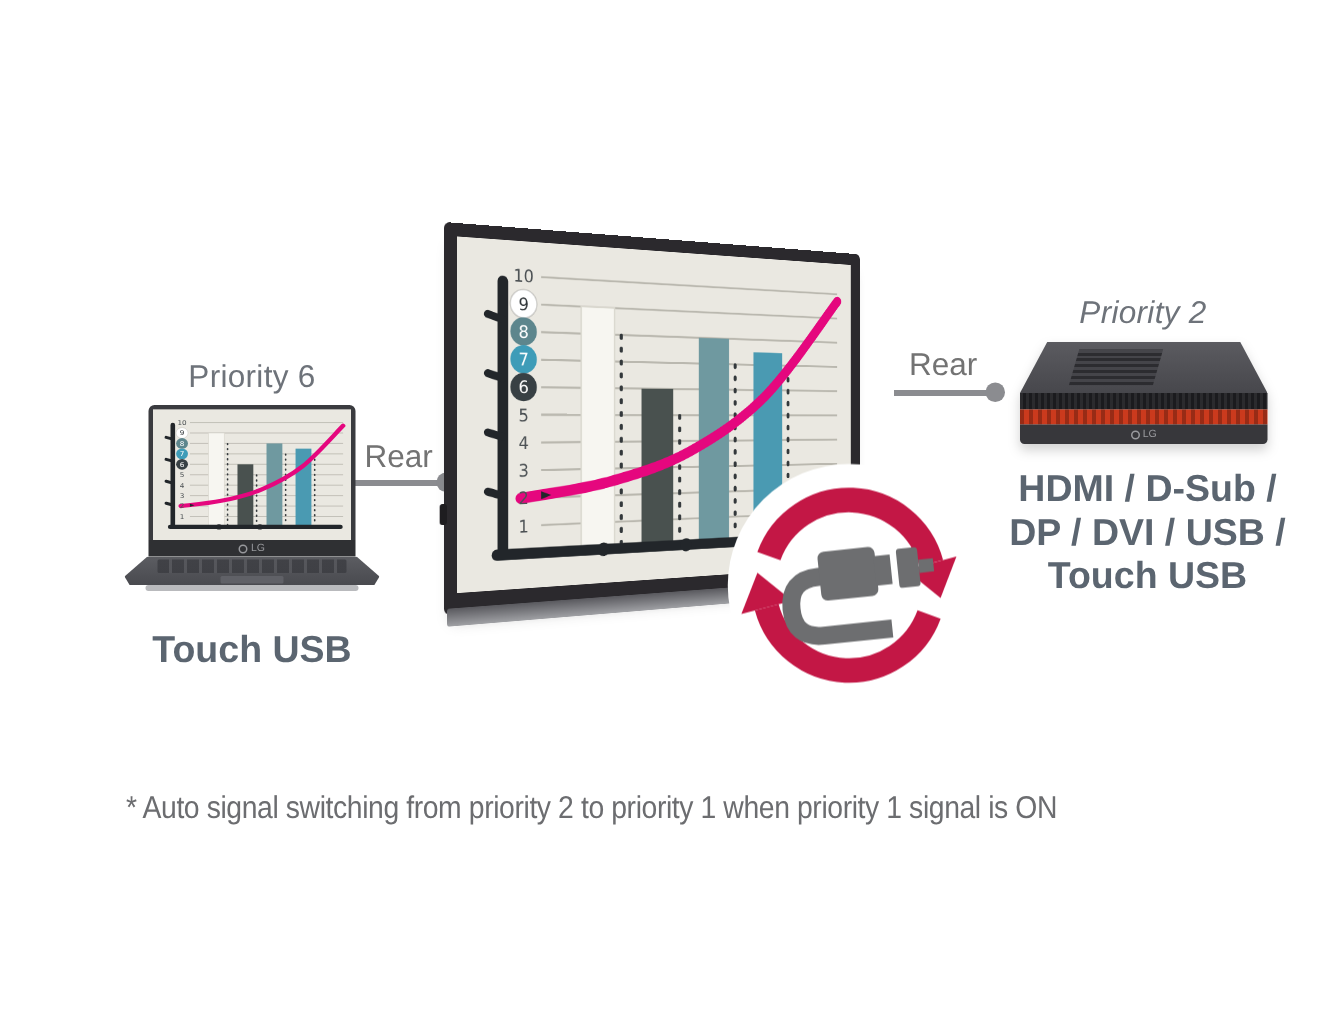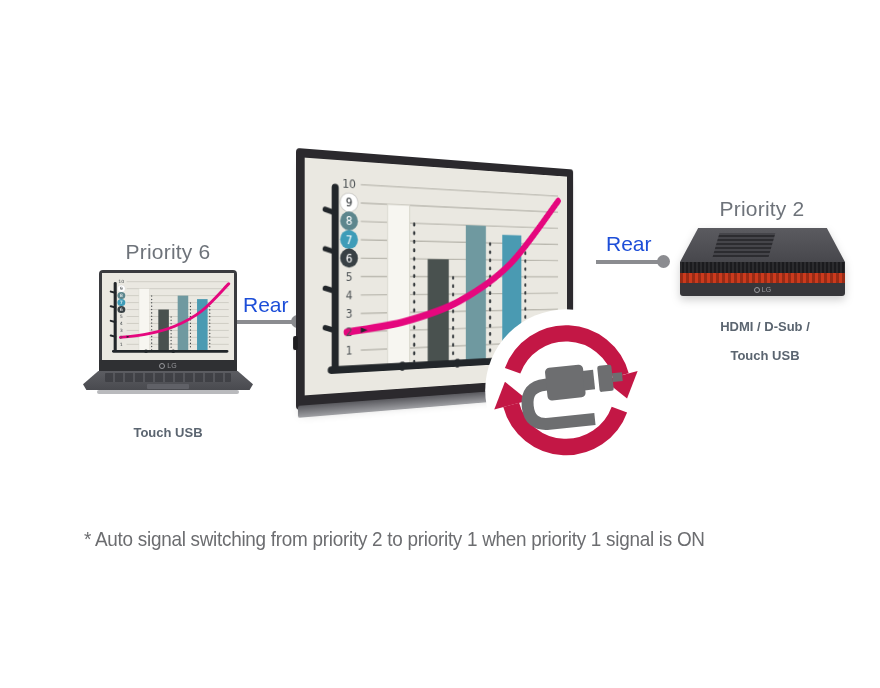--- a/index.html
+++ b/index.html
@@ -4,22 +4,22 @@
 <style>
   html,body{margin:0;padding:0;}
   body{
     width:880px;height:688px;background:#ffffff;position:relative;overflow:hidden;
     font-family:"Liberation Sans", sans-serif;
   }
   .abs{position:absolute;}
 
   
   .priority-label{font-size:21px;color:#6e737a;text-align:center;letter-spacing:.2px;}
-  .conn-label{font-size:21px;color:#1d4ed8;font-weight:500;text-align:right;}
-  .ports{font-size:13px;font-weight:700;color:#5b6570;text-align:center;line-height:26px;}
+  .conn-label{font-size:21px;color:#737373;font-weight:500;text-align:right;}
+  .ports{font-size:25px;font-weight:700;color:#5b6570;text-align:center;line-height:26px;}
   .footnote{font-size:21px;color:#6c6d70;letter-spacing:-.3px;transform:scaleX(.9);transform-origin:left center;white-space:nowrap;}
 
   
   .conn-line{height:4px;background:#8b8c90;z-index:1;}
   .conn-dot{width:13px;height:13px;border-radius:50%;background:#8b8c90;z-index:1;}
 
   
   .monitor{left:296px;top:148px;width:342px;height:262px;z-index:2;
     transform:perspective(420px) rotateY(14deg);transform-origin:left center;}
   .monitor-frame{position:absolute;inset:0;background:#2b292d;border-radius:4px;
@@ -215,26 +215,27 @@
       <path d="M 99 107 H 57 Q 39 107 39 89 Q 39 71 57 71 L 62 71" fill="none" stroke="#6d6e70" stroke-width="11"></path>
       <rect x="58" y="56" width="35" height="30" rx="4"></rect>
       <rect x="92" y="62" width="10" height="18"></rect>
       <rect x="106" y="59" width="13" height="24" rx="2"></rect>
       <rect x="119" y="67" width="9" height="8"></rect>
     </g>
   </svg>
 </div>
 
 <div class="abs priority-label" style="left:88px;top:240px;width:160px;">Priority 6</div>
-<div class="abs priority-label" style="left:682px;top:197px;width:160px;">Priority 2</div>
+<div class="abs priority-label" style="left:682px;top:197px;width:160px;font-style:italic;">Priority 2</div>
 <div class="abs conn-label" style="left:243px;top:293px;">Rear</div>
 <div class="abs conn-label" style="left:606px;top:232px;">Rear</div>
 
 <div class="abs ports" style="left:68px;top:420px;width:200px;">
   <div>Touch USB</div>
 </div>
 
 <div class="abs ports" style="left:665px;top:312px;width:200px;line-height:29px;">
   <div>HDMI / D-Sub /</div>
+  <div>DP / DVI / USB /</div>
   <div>Touch USB</div>
 </div>
 
 <div class="abs footnote" style="left:84px;top:527px;">* Auto signal switching from priority 2 to priority 1 when priority 1 signal is ON</div>
 
 </body></html>

